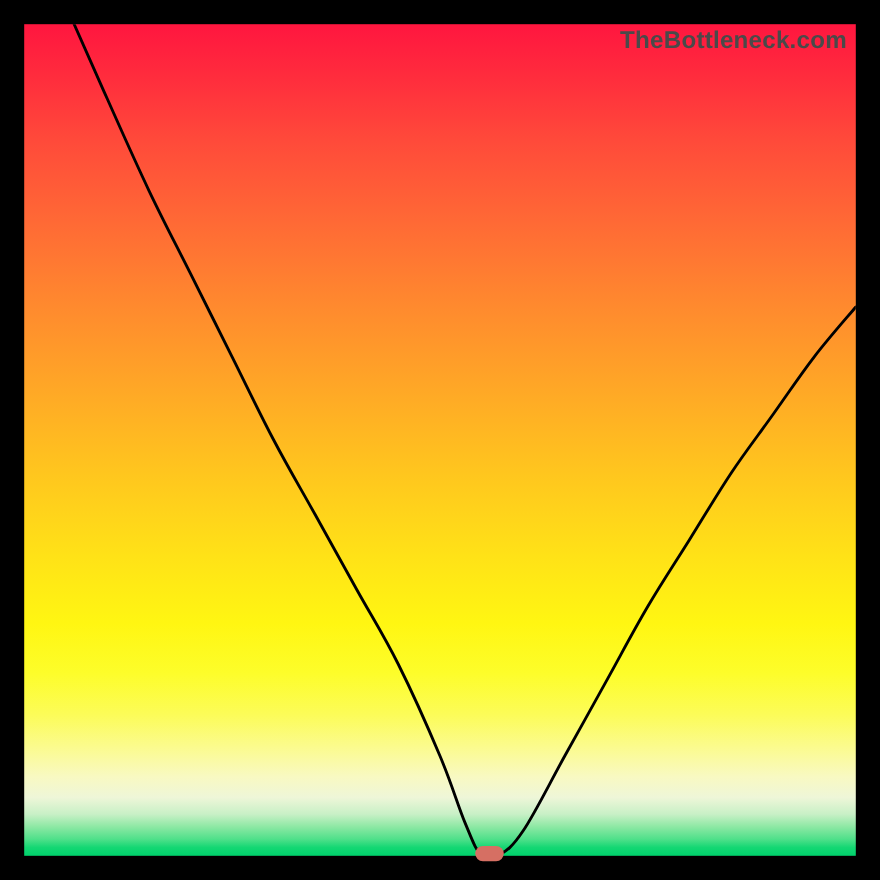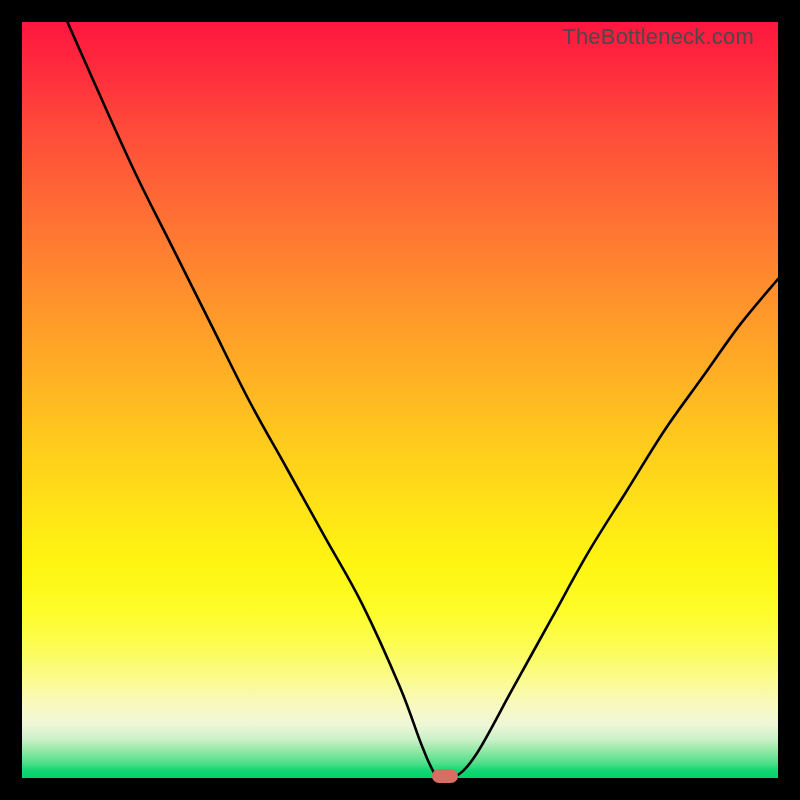--- a/index.html
+++ b/index.html
@@ -42,24 +42,24 @@
       #c8f0c6 95%,
       #8de8a4 96.5%,
       #4fe08a 98%,
       #14d773 99%,
       #00d26c 100%
     );
   }
   .watermark {
     position: absolute;
     top: 2px;
-    right: 24px;
+    right: 8px;
     color: #4a4a4a;
     font-size: 22px;
-    font-weight: 400;
+    font-weight: 700;
     letter-spacing: 0.2px;
     user-select: none;
   }
   svg.curve {
     position: absolute;
     left: 0;
     top: 0;
     width: 756px;
     height: 756px;
   }

